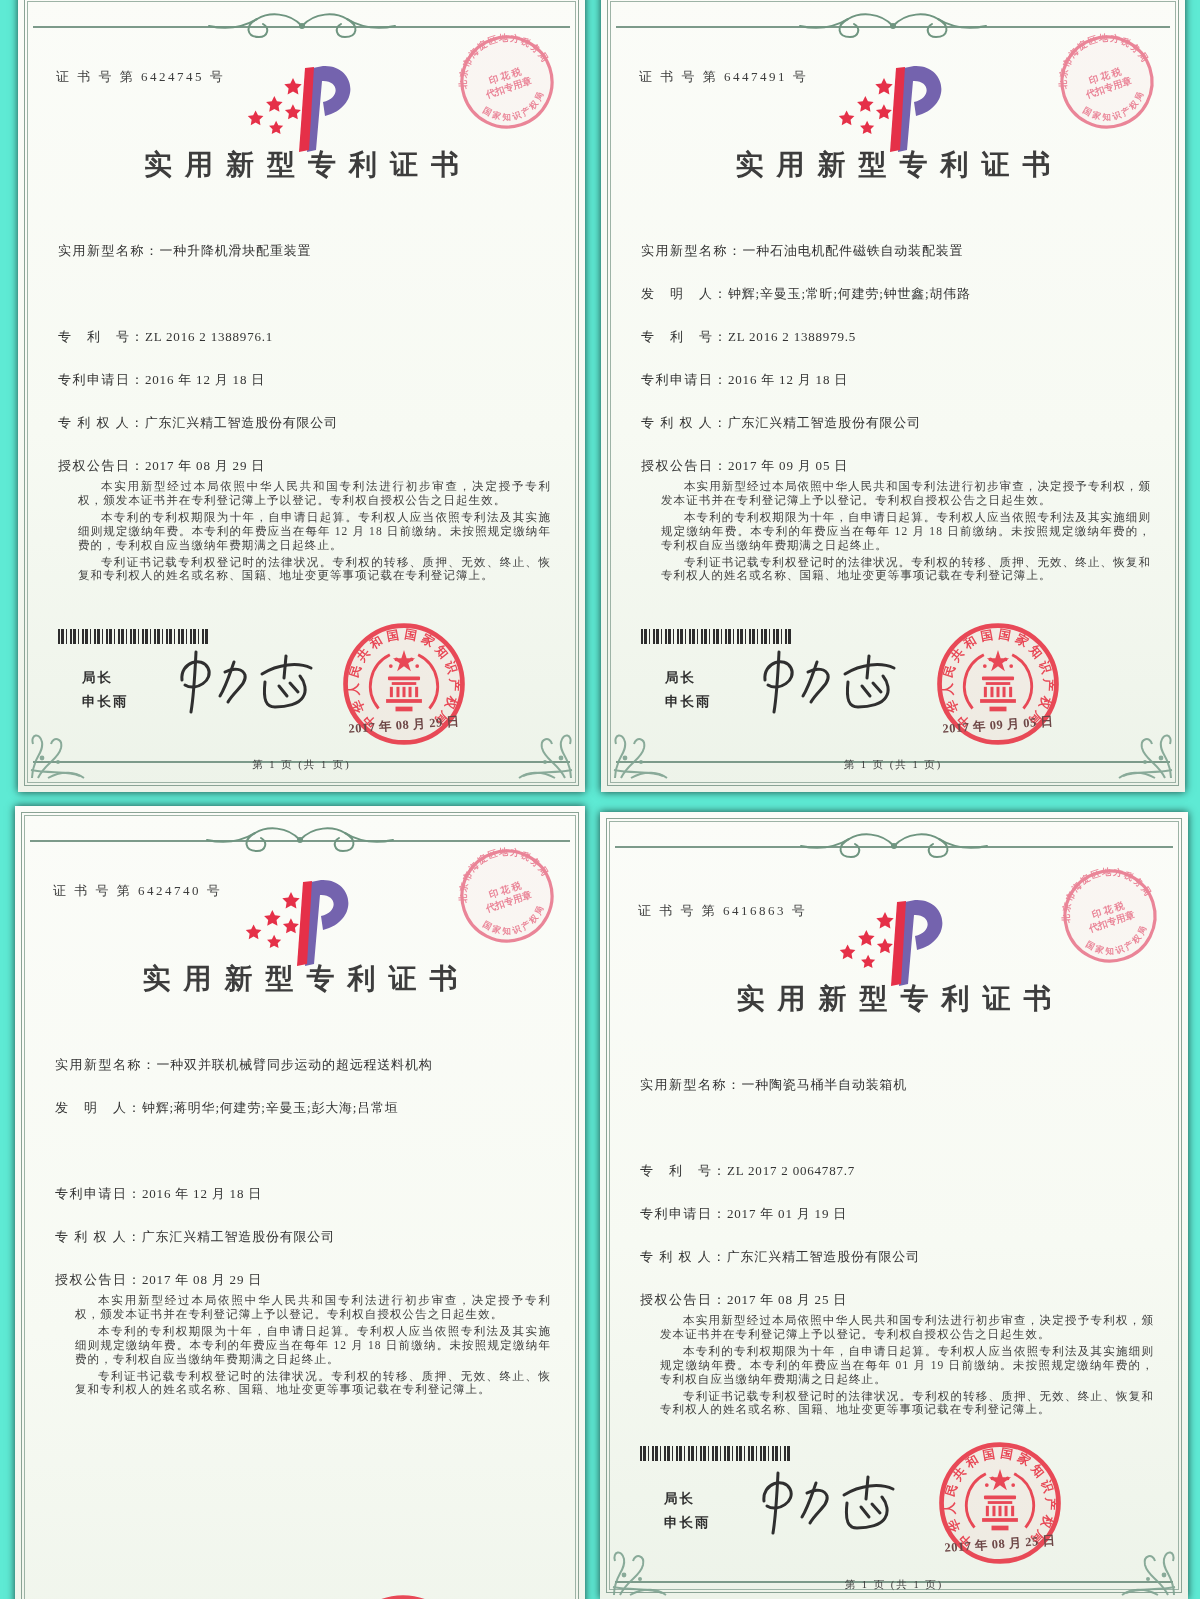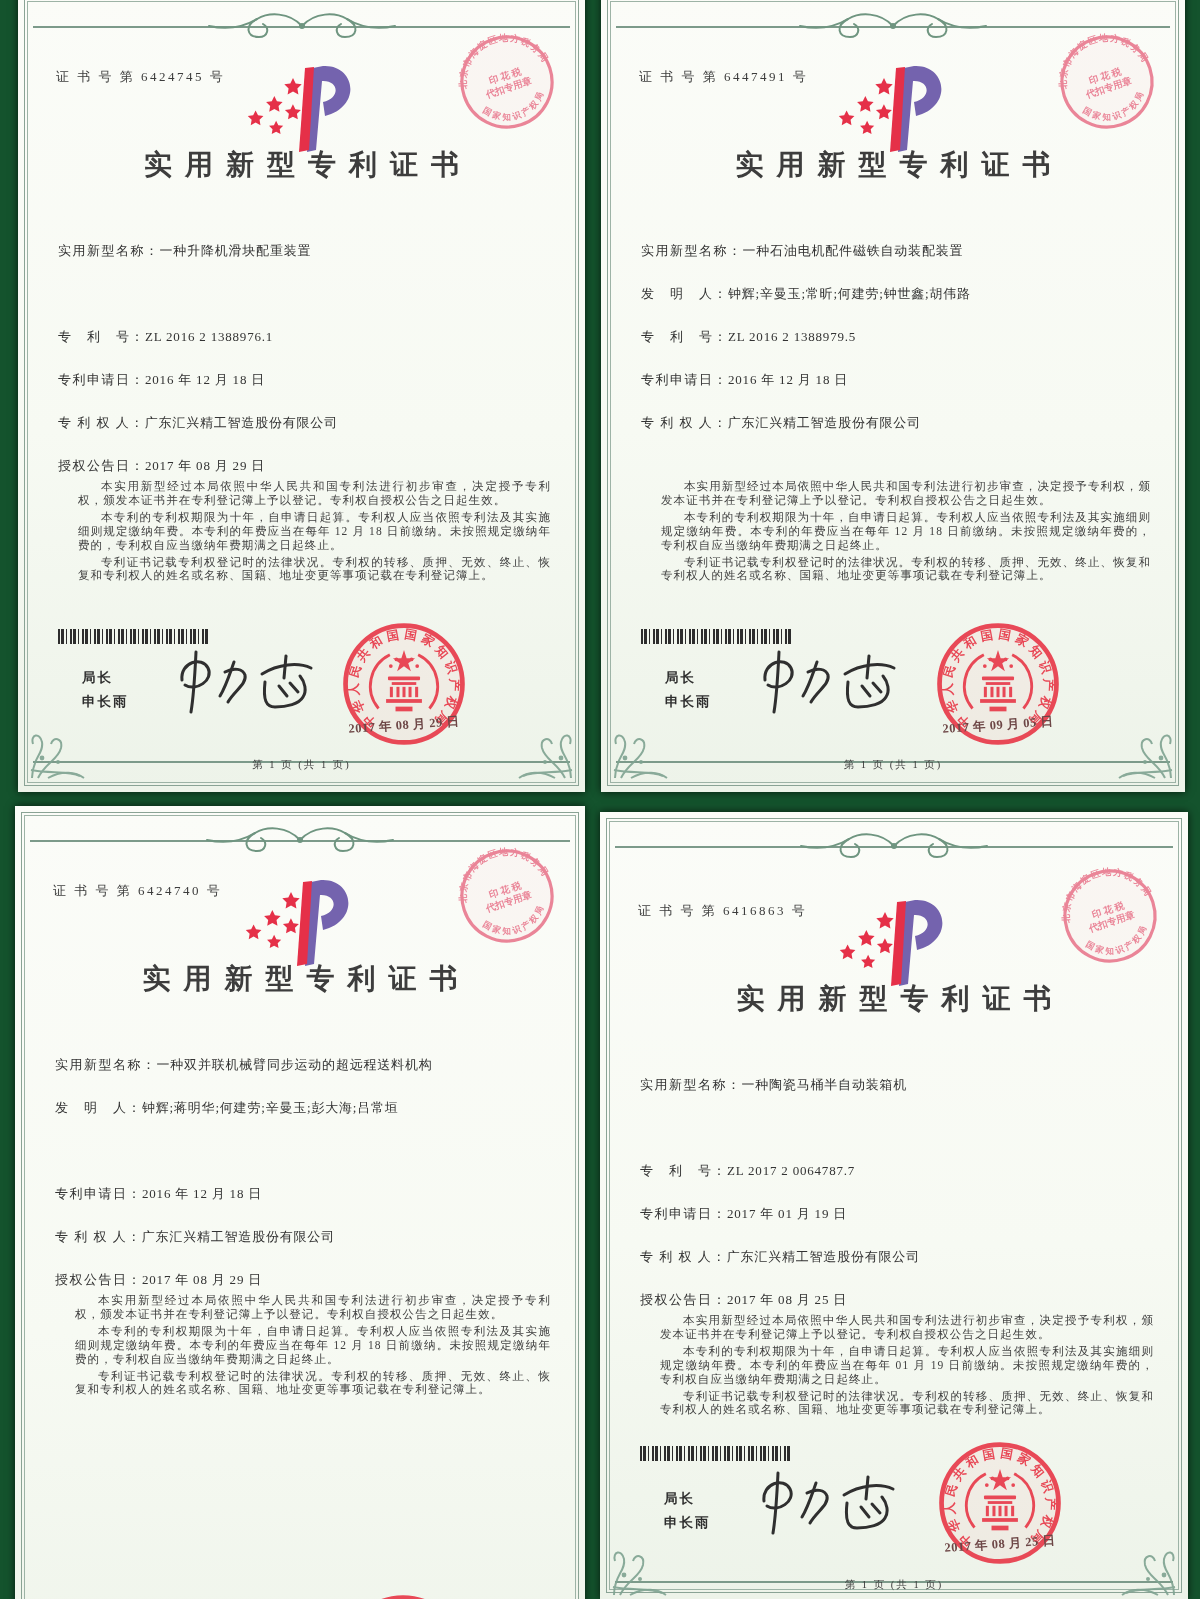--- a/index.html
+++ b/index.html
@@ -1,17 +1,17 @@
 <!DOCTYPE html>
 <html><head>
 <meta charset="utf-8">
 <style>
   html,body{margin:0;padding:0;}
   body{background:#141414;font-family:"Liberation Serif",serif;}
-  #page{position:relative;width:1200px;height:1599px;background:#14532d;overflow:hidden;}
+  #page{position:relative;width:1200px;height:1599px;background:#5eead4;overflow:hidden;}
 
   .cert{position:absolute;--shift:0px;background:linear-gradient(180deg,#fbfcf8 0%,#f7faf3 55%,#edf3e9 100%);
         box-shadow:0 0 8px rgba(0,0,0,.7);}
   .cert[data-pos="0"]{left:18px;top:-8px;width:567px;height:800px;}
   .cert[data-pos="1"]{left:601px;top:-8px;width:584px;height:800px;}
   .cert[data-pos="2"]{left:15px;top:806px;width:570px;height:958px;}
   .cert[data-pos="3"]{left:600px;top:812px;width:588px;height:787px;--shift:14px;}
 
   .frame-outer{position:absolute;inset:6px;border:1px solid #8aa395;pointer-events:none;}
   .frame-inner{position:absolute;inset:9px;border:1px solid #9db3a6;pointer-events:none;}
@@ -267,20 +267,21 @@
       <text x="0" y="9" text-anchor="middle" font-size="9.5" fill="#e8758b" font-weight="bold">代扣专用章</text>
     </svg>
 
     <div class="title">实用新型专利证书</div>
 
     <div class="field f1"><span class="lab">实用新型名称：</span><span>一种石油电机配件磁铁自动装配装置</span></div>
     <div class="field f2"><span class="lab">发　明　人：</span><span>钟辉;辛曼玉;常昕;何建劳;钟世鑫;胡伟路</span></div>
     <div class="field f3"><span class="lab">专　利　号：</span><span>ZL 2016 2 1388979.5</span></div>
     <div class="field f4"><span class="lab">专利申请日：</span><span>2016 年 12 月 18 日</span></div>
     <div class="field f5"><span class="lab">专 利 权 人：</span><span>广东汇兴精工智造股份有限公司</span></div>
+    <div class="field f6"><span class="lab">授权公告日：</span><span>2017 年 09 月 05 日</span></div>
 
     <div class="paras">
       <p>本实用新型经过本局依照中华人民共和国专利法进行初步审查，决定授予专利权，颁发本证书并在专利登记簿上予以登记。专利权自授权公告之日起生效。</p>
       <p>本专利的专利权期限为十年，自申请日起算。专利权人应当依照专利法及其实施细则规定缴纳年费。本专利的年费应当在每年 12 月 18 日前缴纳。未按照规定缴纳年费的，专利权自应当缴纳年费期满之日起终止。</p>
       <p>专利证书记载专利权登记时的法律状况。专利权的转移、质押、无效、终止、恢复和专利权人的姓名或名称、国籍、地址变更等事项记载在专利登记簿上。</p>
     </div>
 
     <div class="barcode"></div>
 
     <div class="director">

